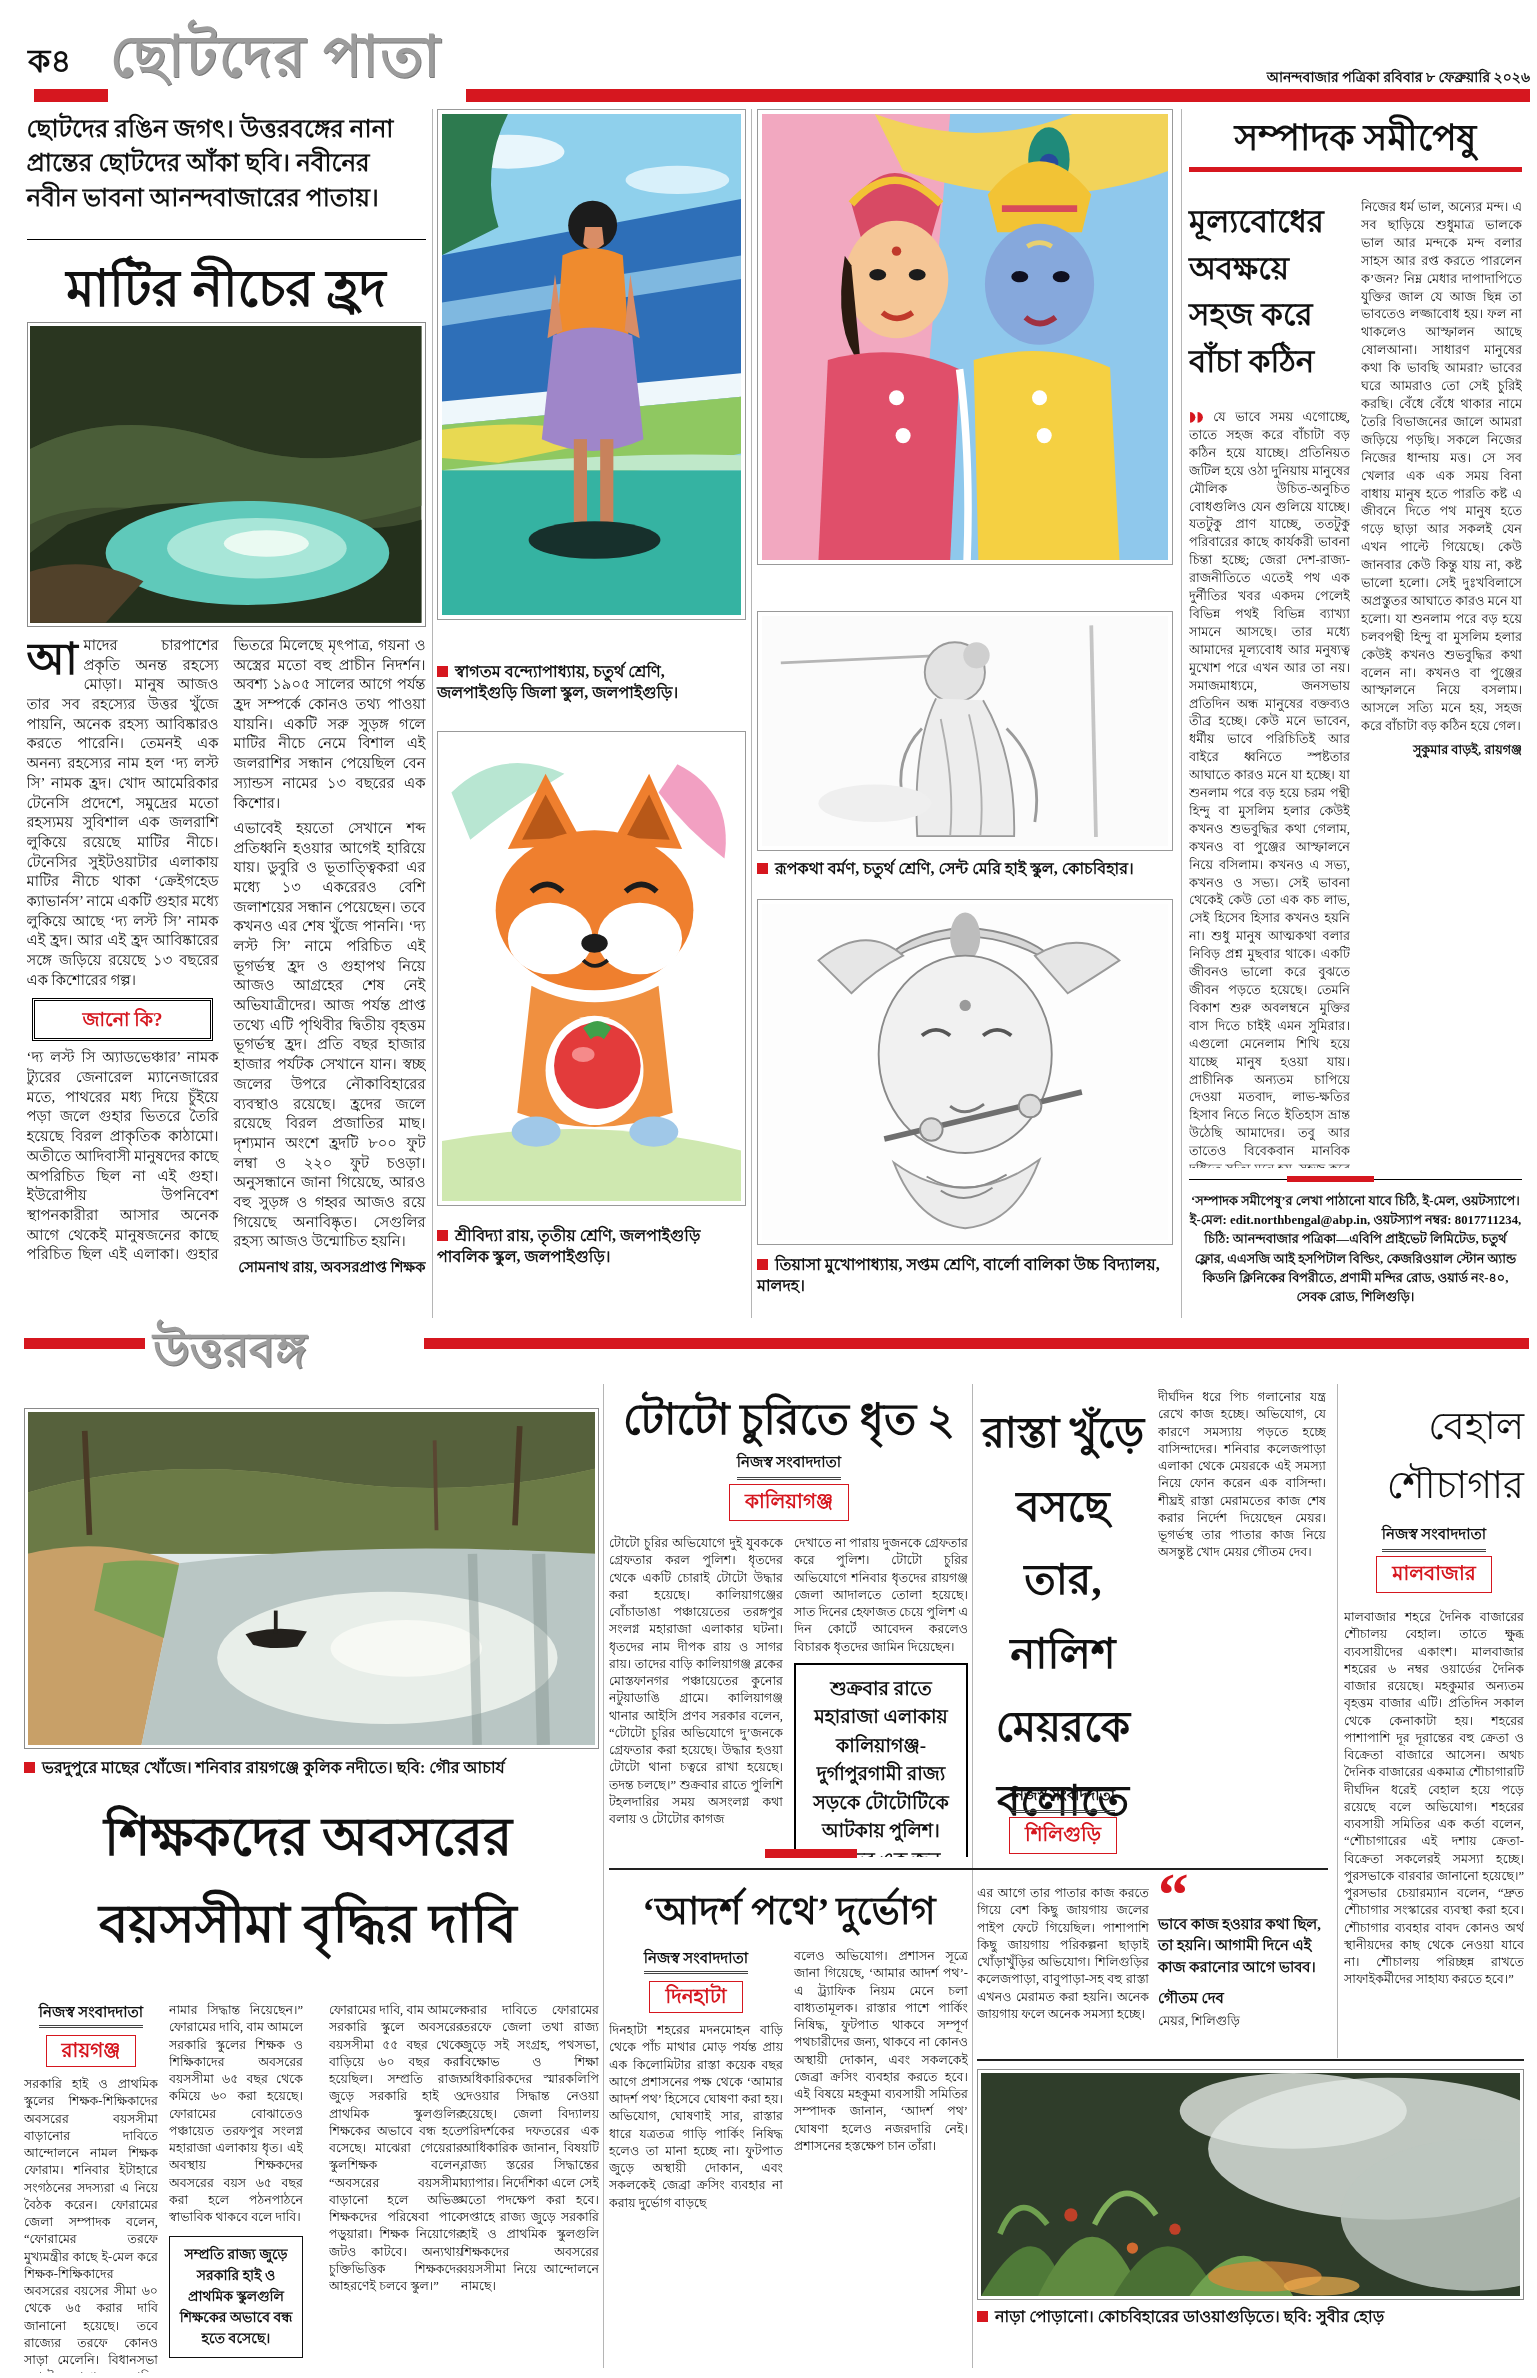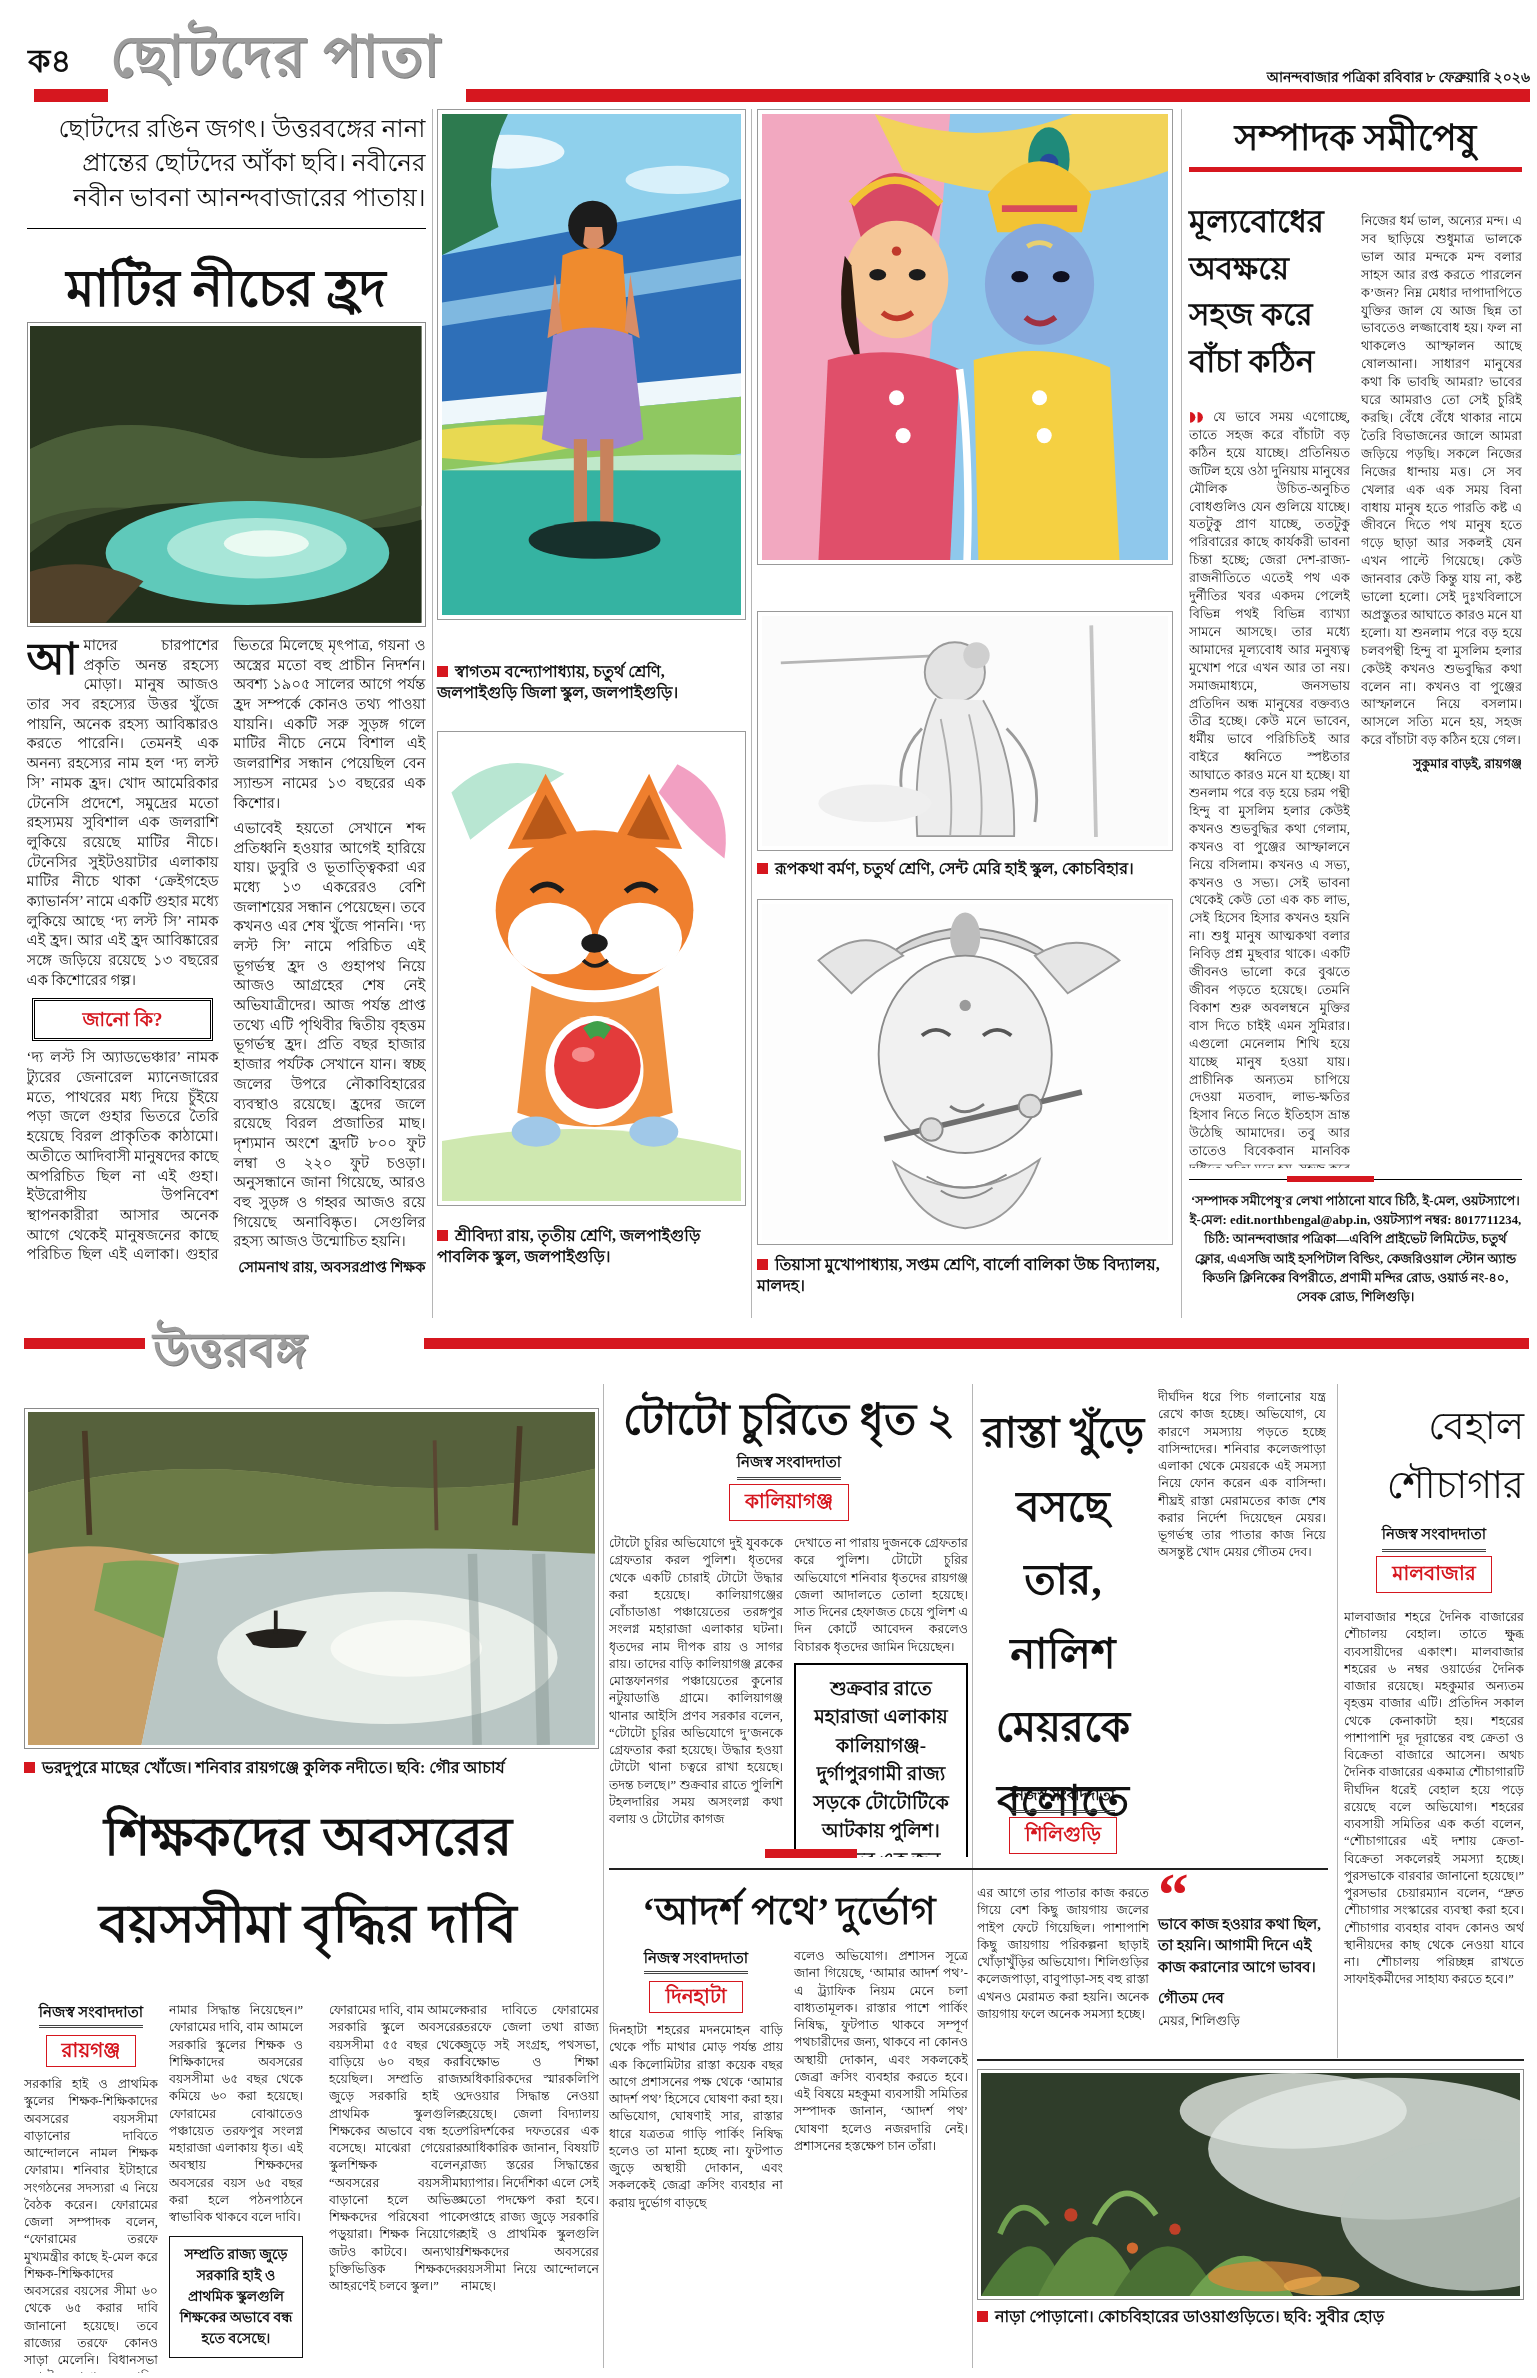--- a/index.html
+++ b/index.html
@@ -19,21 +19,21 @@
   .masthead{left:110px;top:13.2px;width:360px;font-size:57px;font-weight:bold;color:var(--gray-title);letter-spacing:1.9px;text-shadow:0.9px 0.9px 0 #777;}
   .hdr-bar-stub{left:34px;top:89px;width:74px;height:13.2px;background:var(--red);}
   .hdr-bar-main{left:466px;top:89px;width:1064px;height:13.2px;background:var(--red);}
   .hdr-date{left:1117px;top:66px;width:413px;font-size:14px;font-weight:bold;text-align:right;}
 
   
   .vrule{position:absolute;width:0.9px;background:var(--rule);}
   .hrule{position:absolute;height:1.9px;background:#222;}
 
   
-  .intro{left:26.5px;top:112px;width:399px;font-size:24.6px;font-weight:normal;line-height:1.4;text-align:right;padding-bottom:13px;border-bottom:1.9px solid #000;}
+  .intro{left:26.5px;top:112px;width:399px;font-size:24.6px;font-weight:bold;line-height:1.4;text-align:left;padding-bottom:24px;border-bottom:1.9px solid #000;}
   .lake-headline{left:26.5px;top:250px;width:399px;font-size:51px;font-weight:bold;text-align:center;}
   .photo-frame{border:0.9px solid #8a8a8a;background:#fff;padding:2.8px;}
   .lake-photo{left:26.5px;top:322px;width:399px;height:305px;}
   .lake-body{left:26.5px;top:636px;width:399px;height:679px;column-count:2;column-gap:15px;font-size:14.7px;line-height:1.34;text-align:justify;overflow:hidden;}
   .lake-body p{margin-bottom:5.7px;}
   .dropcap{float:left;font-size:44px;line-height:.9;font-weight:bold;padding:3.8px 5.7px 0 0;}
   .knowbox{border:3.8px double #000;margin:7.6px 5.7px;padding:5.7px 7.6px;text-align:center;color:var(--red);font-weight:bold;font-size:19px;}
   .lake-author{font-weight:bold;text-align:right;}
 
   
@@ -53,21 +53,21 @@
   .d-krishna{left:757px;top:899px;width:416px;height:346px;}
   .cap-krishna{left:757px;top:1255px;width:416px;}
   .frame svg{width:100%;height:100%;display:block;}
 
   
   .lt-title{left:1189px;top:110px;width:333px;font-size:36px;font-weight:bold;text-align:center;}
   .lt-redline{left:1189px;top:167px;width:333px;height:4.7px;background:var(--red);}
   .lt-headline{left:1189px;top:199px;width:163px;font-size:31px;font-weight:bold;line-height:1.5;}
   .lt-col{font-size:12.8px;line-height:1.4;text-align:justify;overflow:hidden;}
   .lt-col1{left:1189px;top:407px;width:161px;height:761px;}
-  .lt-col2{left:1361px;top:213px;width:161px;height:971px;}
+  .lt-col2{left:1361px;top:199px;width:161px;height:971px;}
   .pull-lead{color:var(--red);font-weight:bold;font-family:"DejaVu Sans",sans-serif;font-size:14px;}
   .lt-sig{font-weight:bold;text-align:right;margin-top:5.7px;}
   .lt-divline{left:1189px;top:1179px;width:333px;height:0.9px;background:#000;}
   .lt-divred{left:1287px;top:1176px;width:87px;height:5.7px;background:var(--red);}
   .lt-contact{left:1189px;top:1192px;width:333px;font-size:12.8px;line-height:1.5;text-align:center;font-weight:bold;}
 
   
   .nb-bar-l{left:24px;top:1338px;width:121px;height:11.4px;background:var(--red);}
   .nb-title{left:153px;top:1314px;width:265px;font-size:47px;font-weight:bold;color:var(--gray-title);text-shadow:0.9px 0.9px 0 #777;}
   .nb-bar-r{left:424px;top:1338px;width:1105px;height:11.4px;background:var(--red);}

